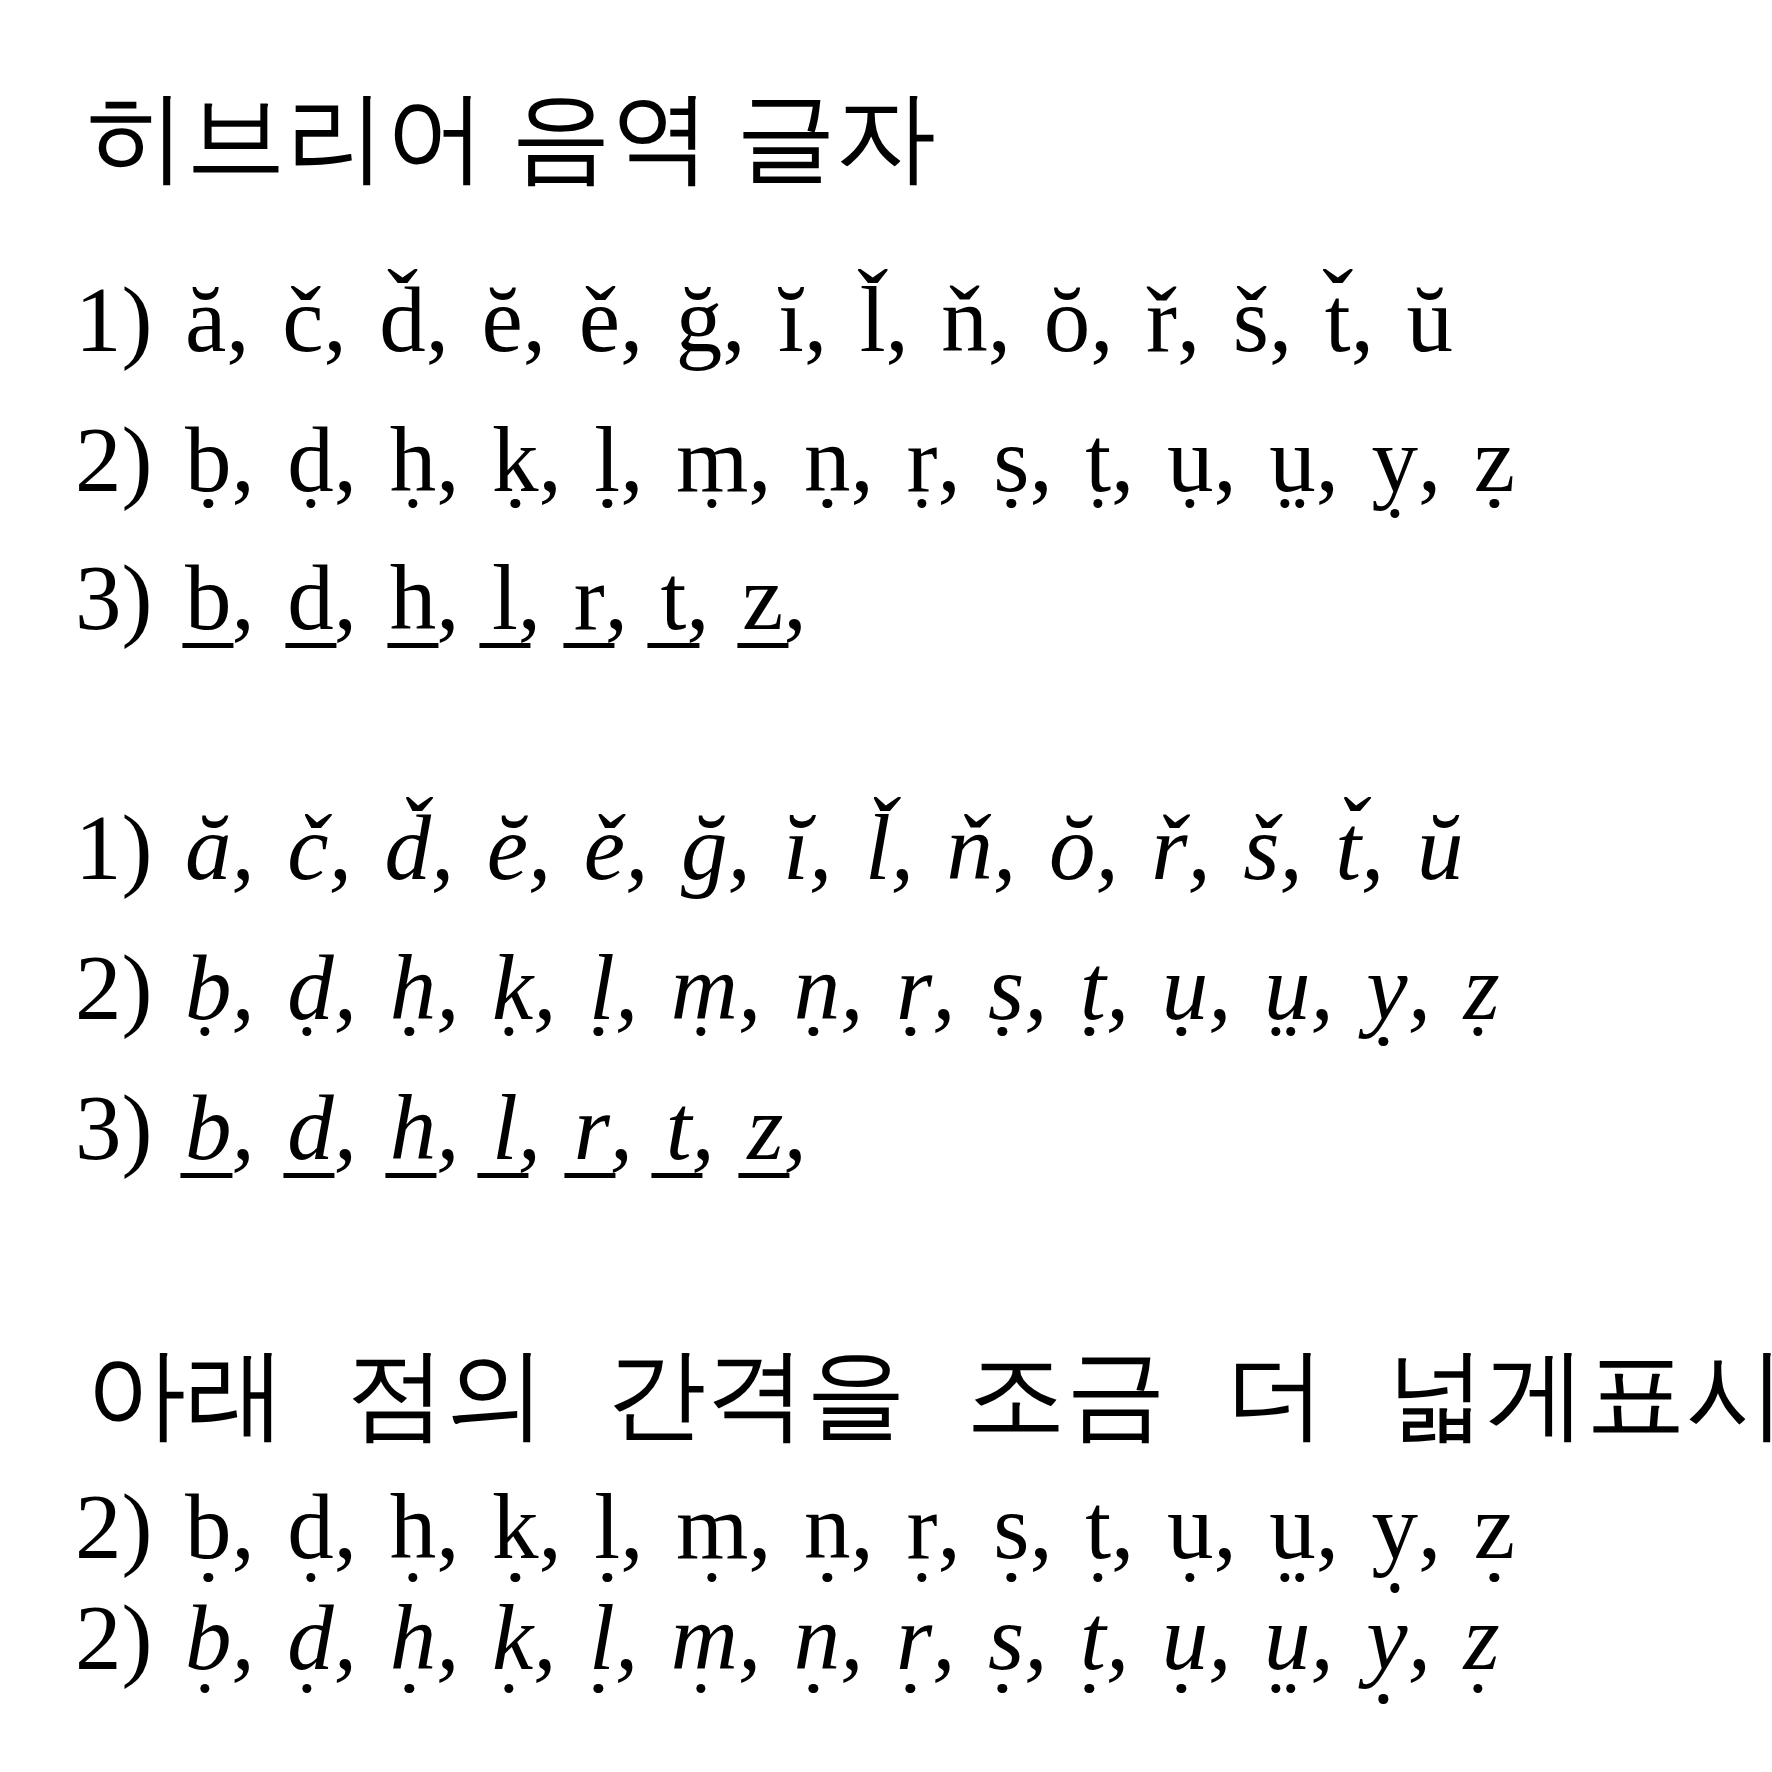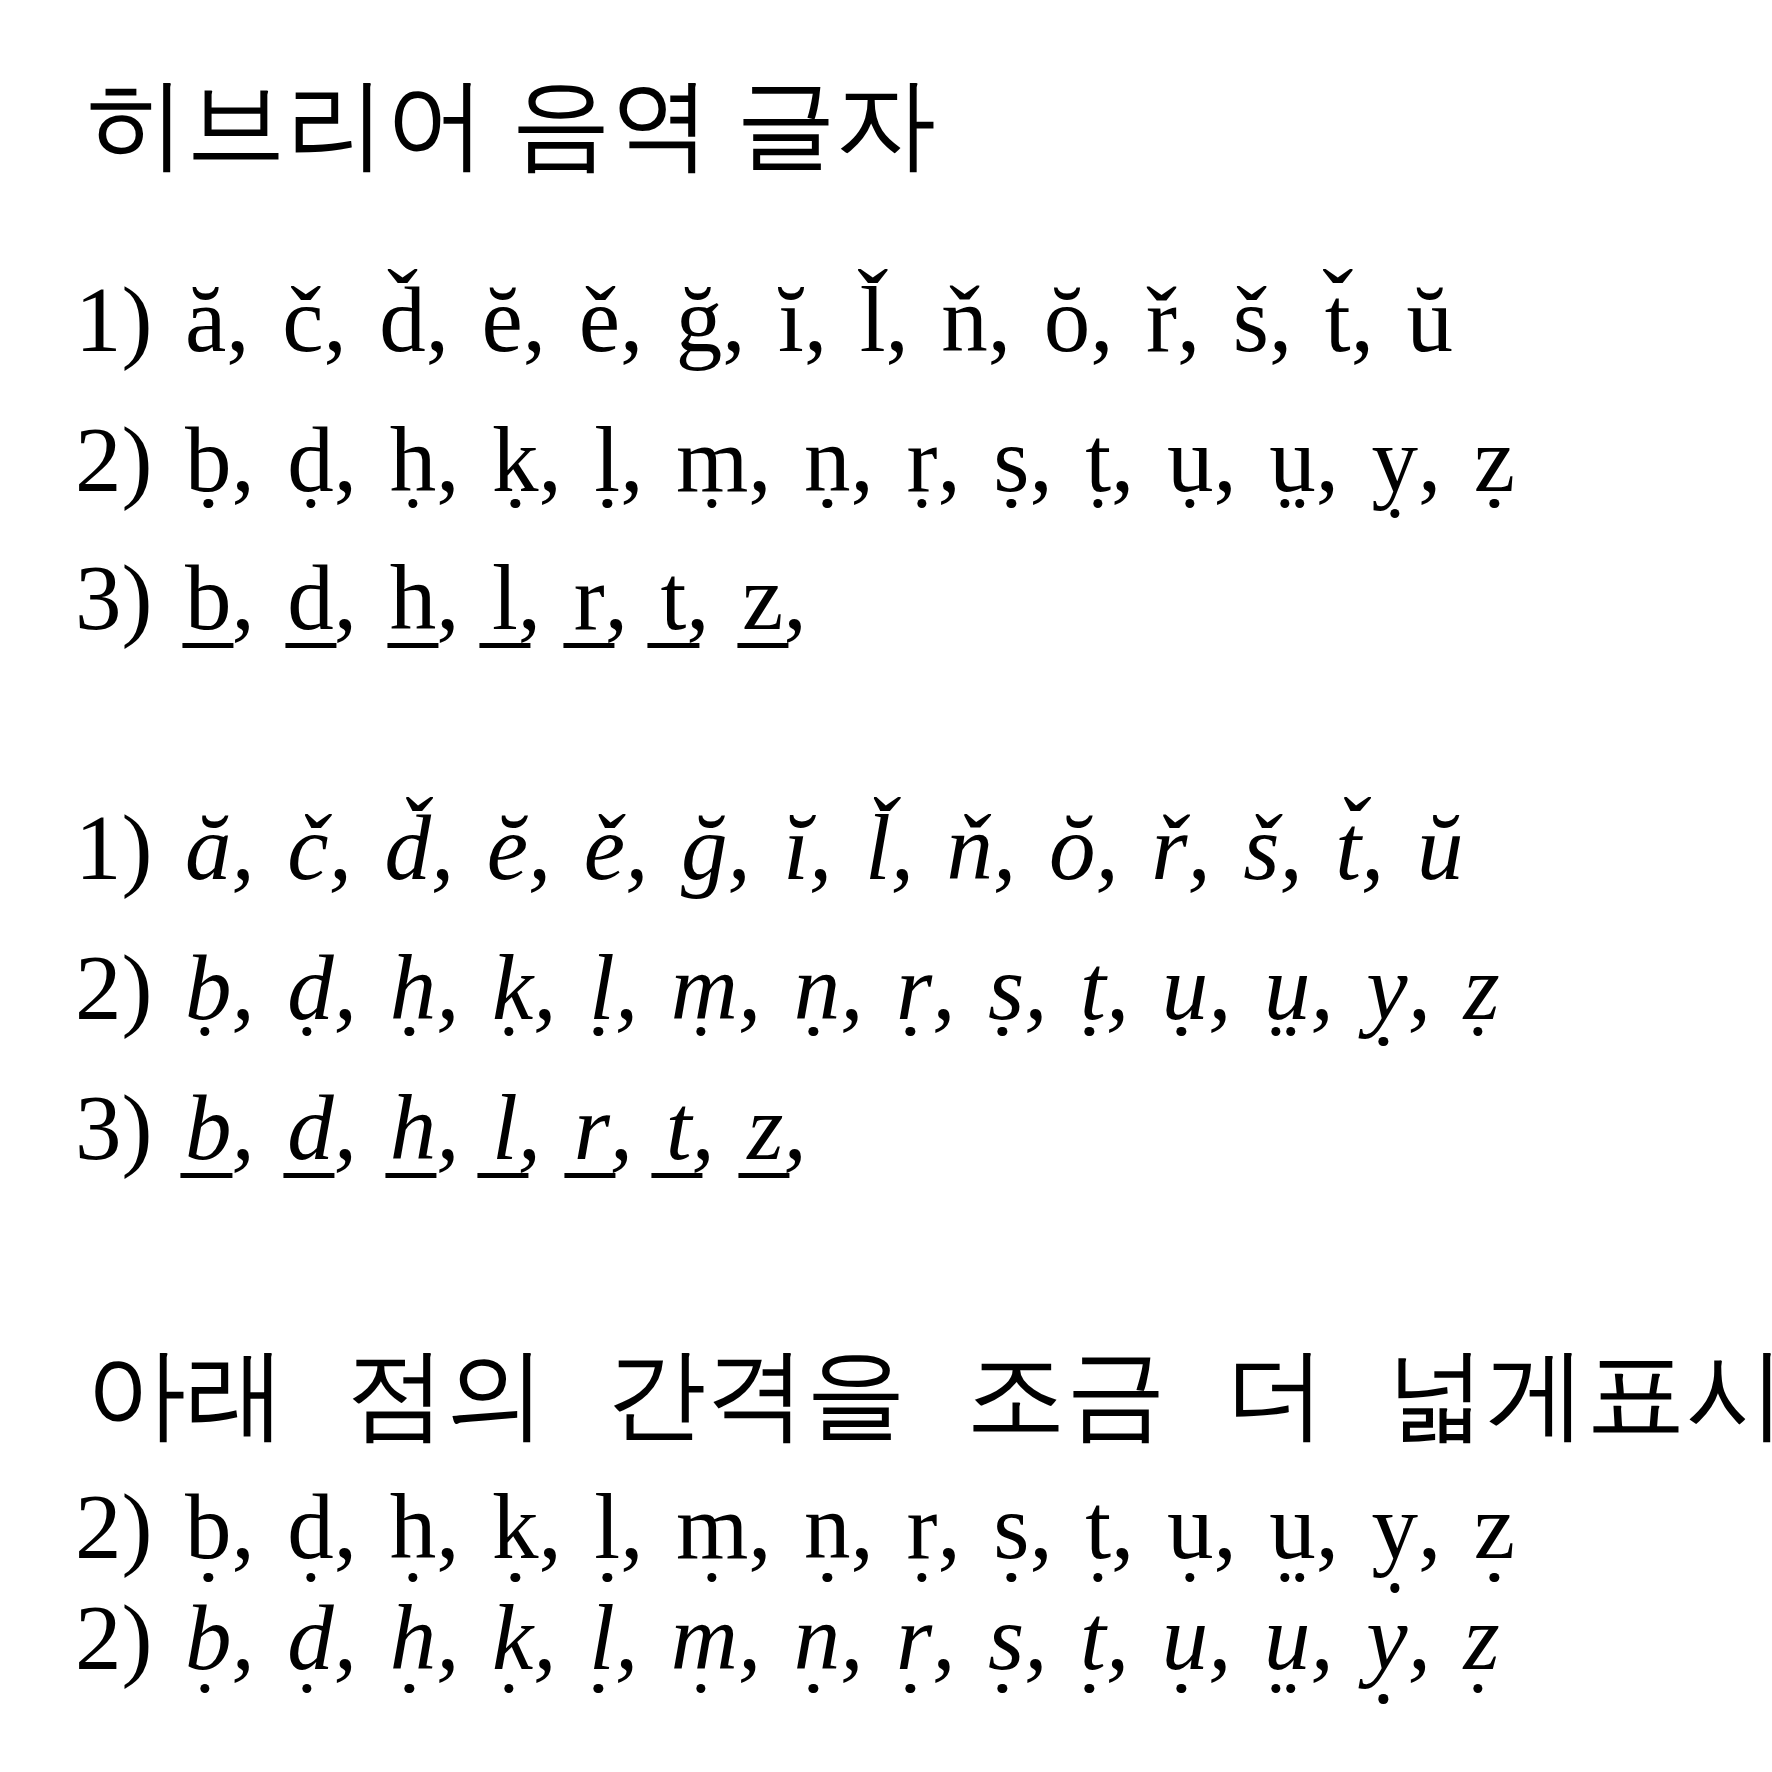--- a/index.html
+++ b/index.html
@@ -5,21 +5,21 @@
   html,body{margin:0;padding:0;}
   body{
     width:1772px;height:1772px;background:#ffffff;color:#000000;
     position:relative;overflow:hidden;
     font-family:"Liberation Serif","DejaVu Serif",serif;
   }
   .ko-heading{
     position:absolute;left:86px;margin:0;
     font-size:100px;line-height:1;font-weight:normal;white-space:nowrap;
   }
-  #title{top:75px;}
+  #title{top:88px;}
   #subtitle{top:1352px;font-family:Liberation Mono, monospace;}
   .line{
     position:absolute;left:75px;font-size:93px;line-height:1;
     white-space:nowrap;word-spacing:0.10em;text-align:center;
   }
   .l1{top:273px}.l2{top:413px}.l3{top:551px}
   .i1{top:801px}.i2{top:941px}.i3{top:1081px}
   .w1{top:1480px}.w2{top:1591px}
   .it .letters{font-style:italic;}
   .num{font-style:normal;}

